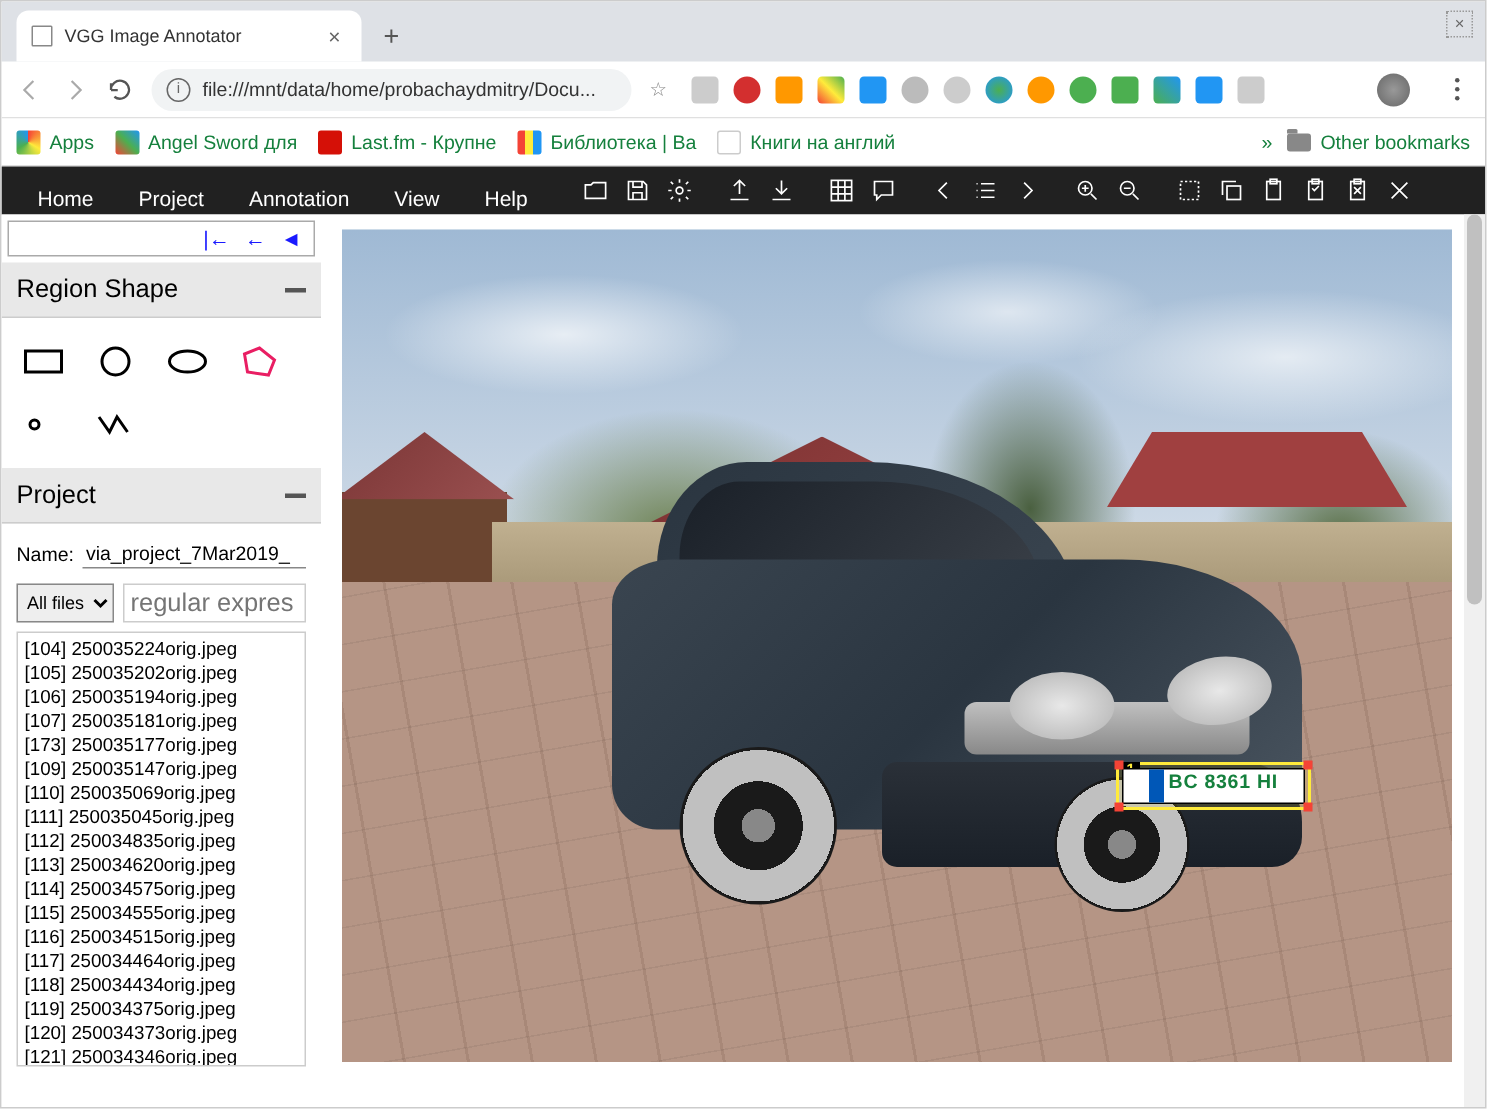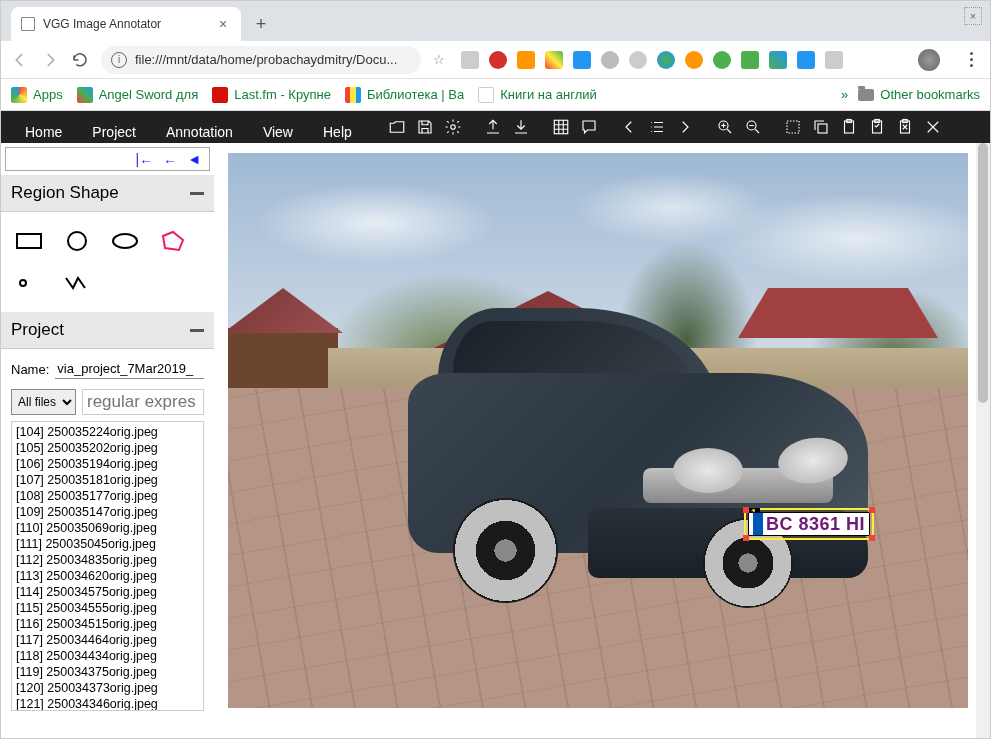--- a/index.html
+++ b/index.html
@@ -76,21 +76,21 @@
 .car-window { position: absolute; top: 28px; left: 55px; width: 240px; height: 80px; background: linear-gradient(135deg, #1a2028, #3a4048); border-radius: 40px 110px 5px 5px / 50px 70px 5px 5px; }
 .headlight { position: absolute; width: 70px; height: 45px; background: radial-gradient(ellipse, #e8e8e8, #b0b0b0); border-radius: 50%; }
 .hl1 { top: 145px; right: 40px; transform: rotate(-8deg); }
 .hl2 { top: 155px; right: 145px; }
 .grille { position: absolute; top: 175px; right: 55px; width: 190px; height: 35px; background: linear-gradient(to bottom, #c0c0c0, #888); border-radius: 8px; }
 .bumper { position: absolute; top: 215px; right: 20px; width: 280px; height: 70px; background: linear-gradient(to bottom, #2a3038, #1a2028); border-radius: 10px 40px 20px 10px; }
 .wheel { position: absolute; width: 105px; height: 105px; background: radial-gradient(circle, #888 0 15%, #1a1a1a 15% 40%, #c0c0c0 40% 68%, #1a1a1a 68% 100%); border-radius: 50%; }
 .w1 { bottom: 10px; left: 55px; }
 .w2 { bottom: 5px; right: 95px; width: 90px; height: 90px; }
 .plate-box { position: absolute; top: 355px; right: 94px; width: 130px; height: 32px; border: 2px solid #ffeb3b; background: rgba(255,235,59,0.15); }
-.plate { position: absolute; top: 2px; left: 2px; right: 2px; bottom: 2px; background: #fff; display: flex; align-items: center; justify-content: center; font-weight: bold; font-size: 18px; letter-spacing: 0.5px; color: #701a75; border: 1px solid #000; }
+.plate { position: absolute; top: 2px; left: 2px; right: 2px; bottom: 2px; background: #fff; display: flex; align-items: flex-start; justify-content: center; font-weight: bold; font-size: 13px; letter-spacing: 0.5px; color: #15803d; border: 1px solid #000; }
 .plate .blue { width: 10px; height: 100%; background: #0057b7; margin-right: 3px; }
 .plate-handle { position: absolute; width: 6px; height: 6px; background: #f44336; }
 .ph1 { top: -3px; left: -3px; } .ph2 { top: -3px; right: -3px; } .ph3 { bottom: -3px; left: -3px; } .ph4 { bottom: -3px; right: -3px; }
 .plate-num { position: absolute; top: -2px; left: 2px; background: #000; color: #ffeb3b; font-size: 10px; padding: 0 3px; font-weight: bold; }
 
 .vscroll { position: absolute; right: 0; top: 142px; bottom: 0; width: 14px; background: #f0f0f0; }
 .vscroll-thumb { position: absolute; top: 0; left: 2px; width: 10px; height: 260px; background: #c0c0c0; border-radius: 5px; }
 </style>
 </head>
 <body>
@@ -354,21 +354,21 @@
       </div>
       <div class="filter-row">
         <select><option>All files</option></select>
         <input type="text" placeholder="regular expres" style="">
       </div>
       <div class="file-list">
         <div>[104] 250035224orig.jpeg</div>
         <div>[105] 250035202orig.jpeg</div>
         <div>[106] 250035194orig.jpeg</div>
         <div>[107] 250035181orig.jpeg</div>
-        <div>[108] 250035177orig.jpeg</div>
+        <div>[173] 250035177orig.jpeg</div>
         <div>[109] 250035147orig.jpeg</div>
         <div>[110] 250035069orig.jpeg</div>
         <div>[111] 250035045orig.jpeg</div>
         <div>[112] 250034835orig.jpeg</div>
         <div>[113] 250034620orig.jpeg</div>
         <div>[114] 250034575orig.jpeg</div>
         <div>[115] 250034555orig.jpeg</div>
         <div>[116] 250034515orig.jpeg</div>
         <div>[117] 250034464orig.jpeg</div>
         <div>[118] 250034434orig.jpeg</div>

